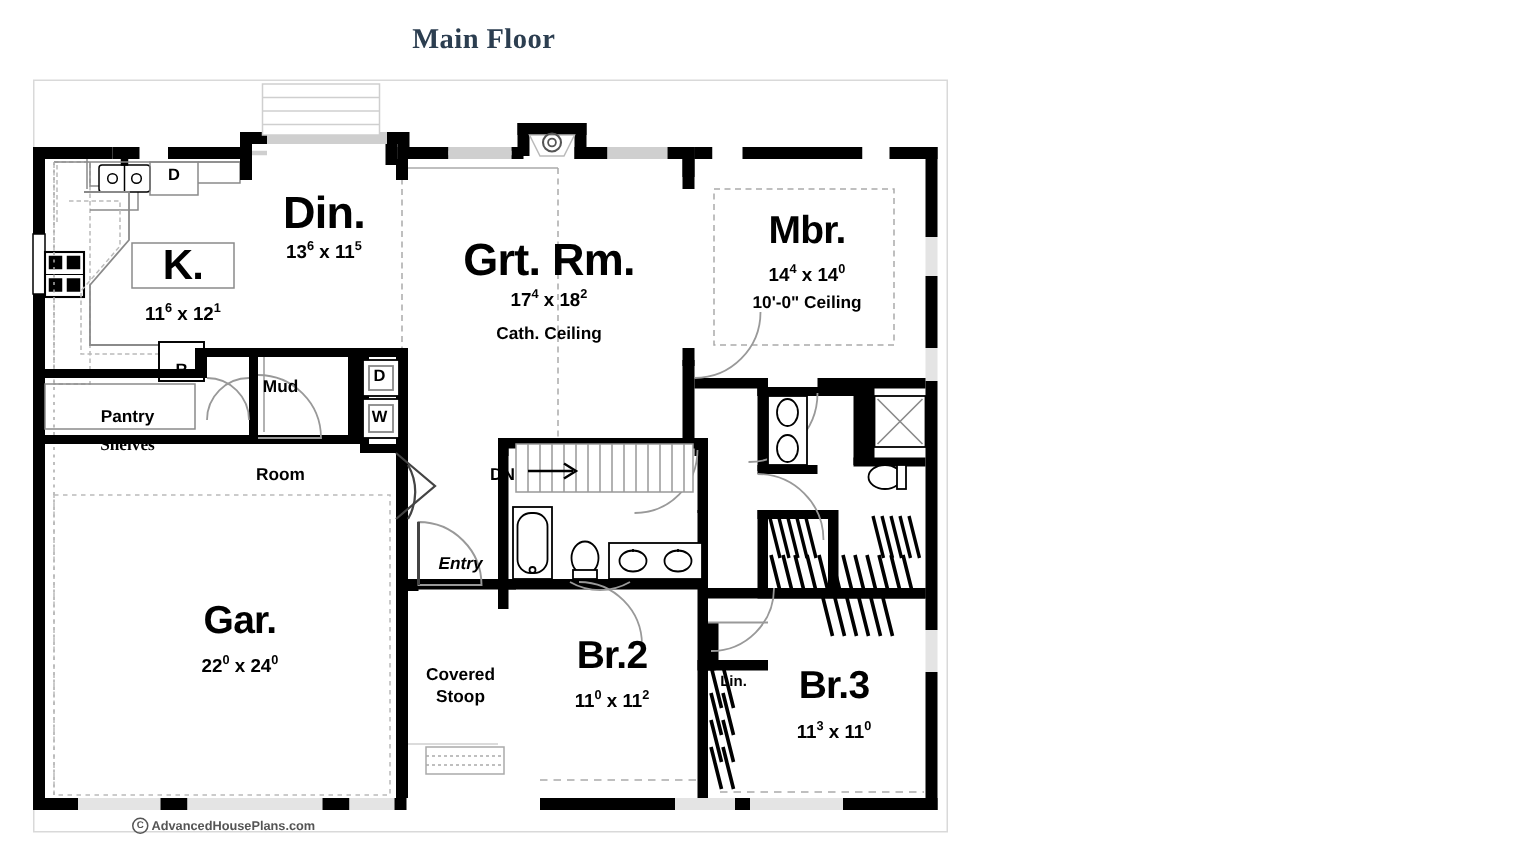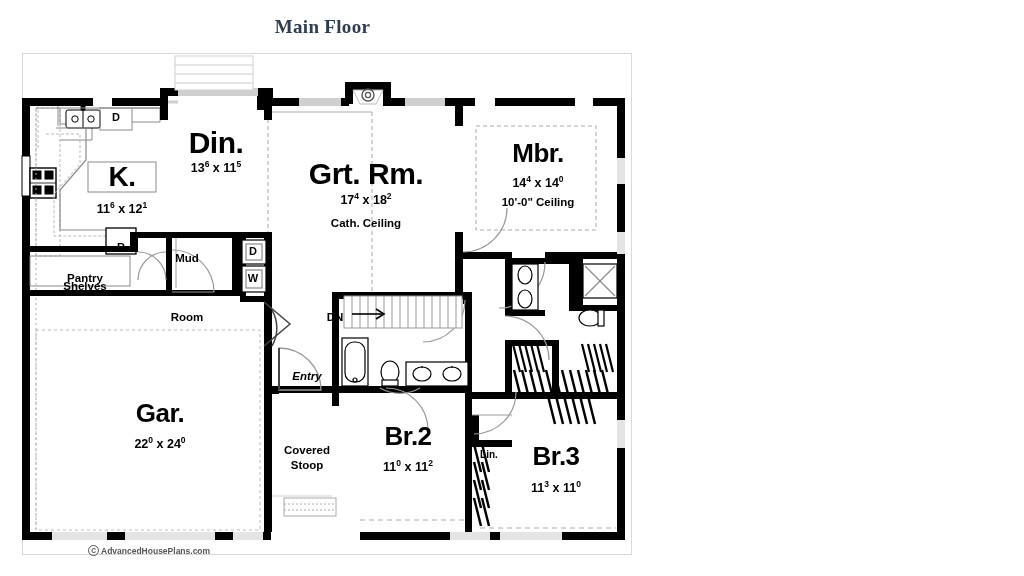--- a/index.html
+++ b/index.html
@@ -541,21 +541,21 @@
     <div class="lbl dims" style="left:556px; top:482px;">
       <span>11</span><sup>3</sup>
       <span>x</span>
       <span>11</span><sup>0</sup>
     </div>
 
     <div class="lbl small-lbl" style="left:187px; top:252px;text-align:center;">Mud</div>
     <div class="lbl small-lbl" style="left:187px; top:267px;margin-top:44px;">Room</div>
 
     <div class="lbl small-lbl" style="left:85px; top:272px;">Pantry</div>
-    <div class="lbl small-lbl" style="left:85px; top:280px;">Shelves</div>
+    <div class="lbl small-lbl" style="left:85px; top:291px;font-family:Liberation Serif, serif;">Shelves</div>
 
     <div class="lbl small-lbl" style="left:307px; top:370px;font-style:italic;">Entry</div>
 
     <div class="lbl small-lbl" style="left:307px; top:444px;">Covered</div>
     <div class="lbl small-lbl" style="left:307px; top:459px;">Stoop</div>
 
     <div class="lbl dn-lbl" style="left:335px; top:311px;">DN</div>
 
     <div class="lbl lin-lbl" style="left:489px; top:450px;">Lin.</div>
 

